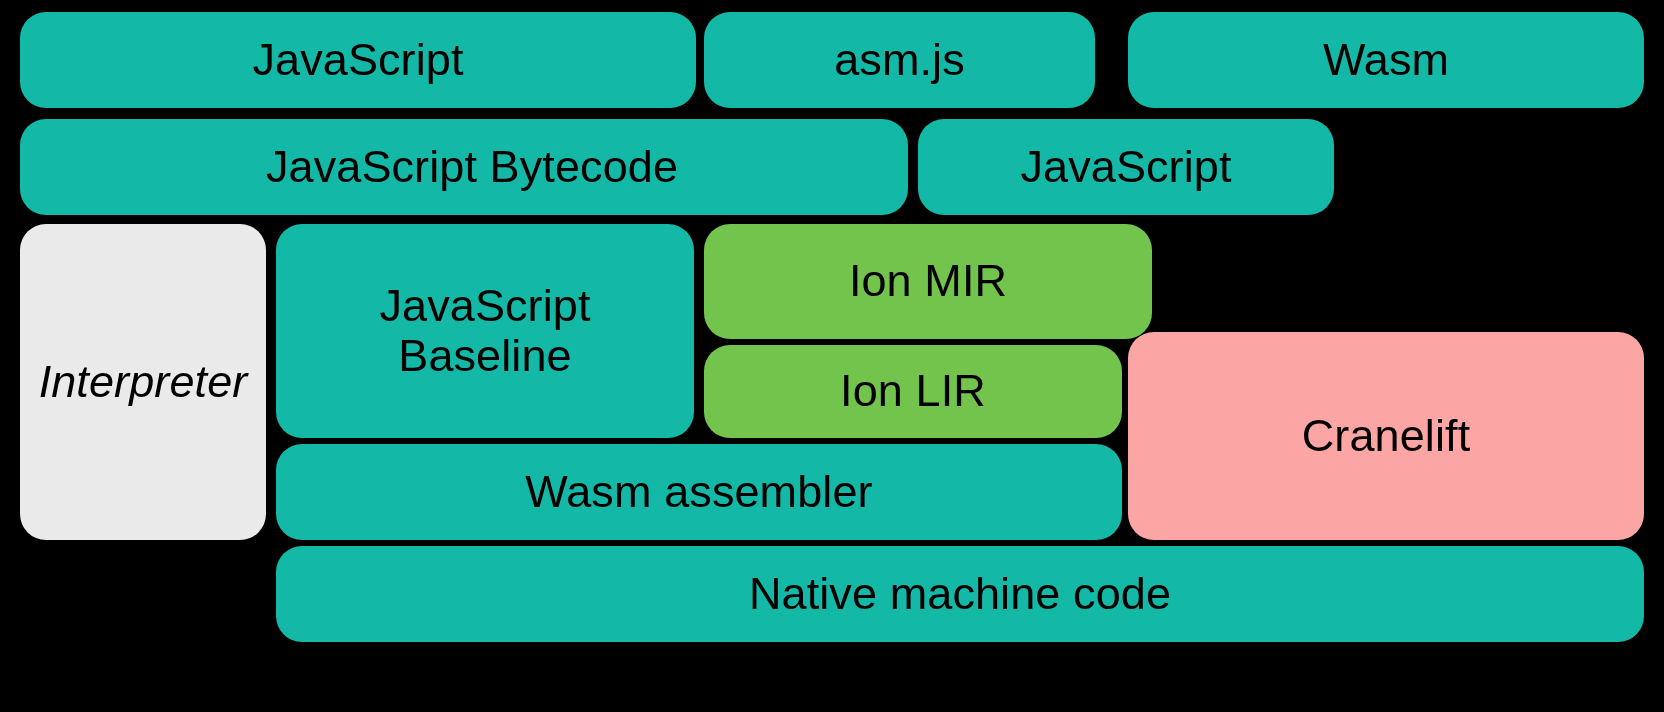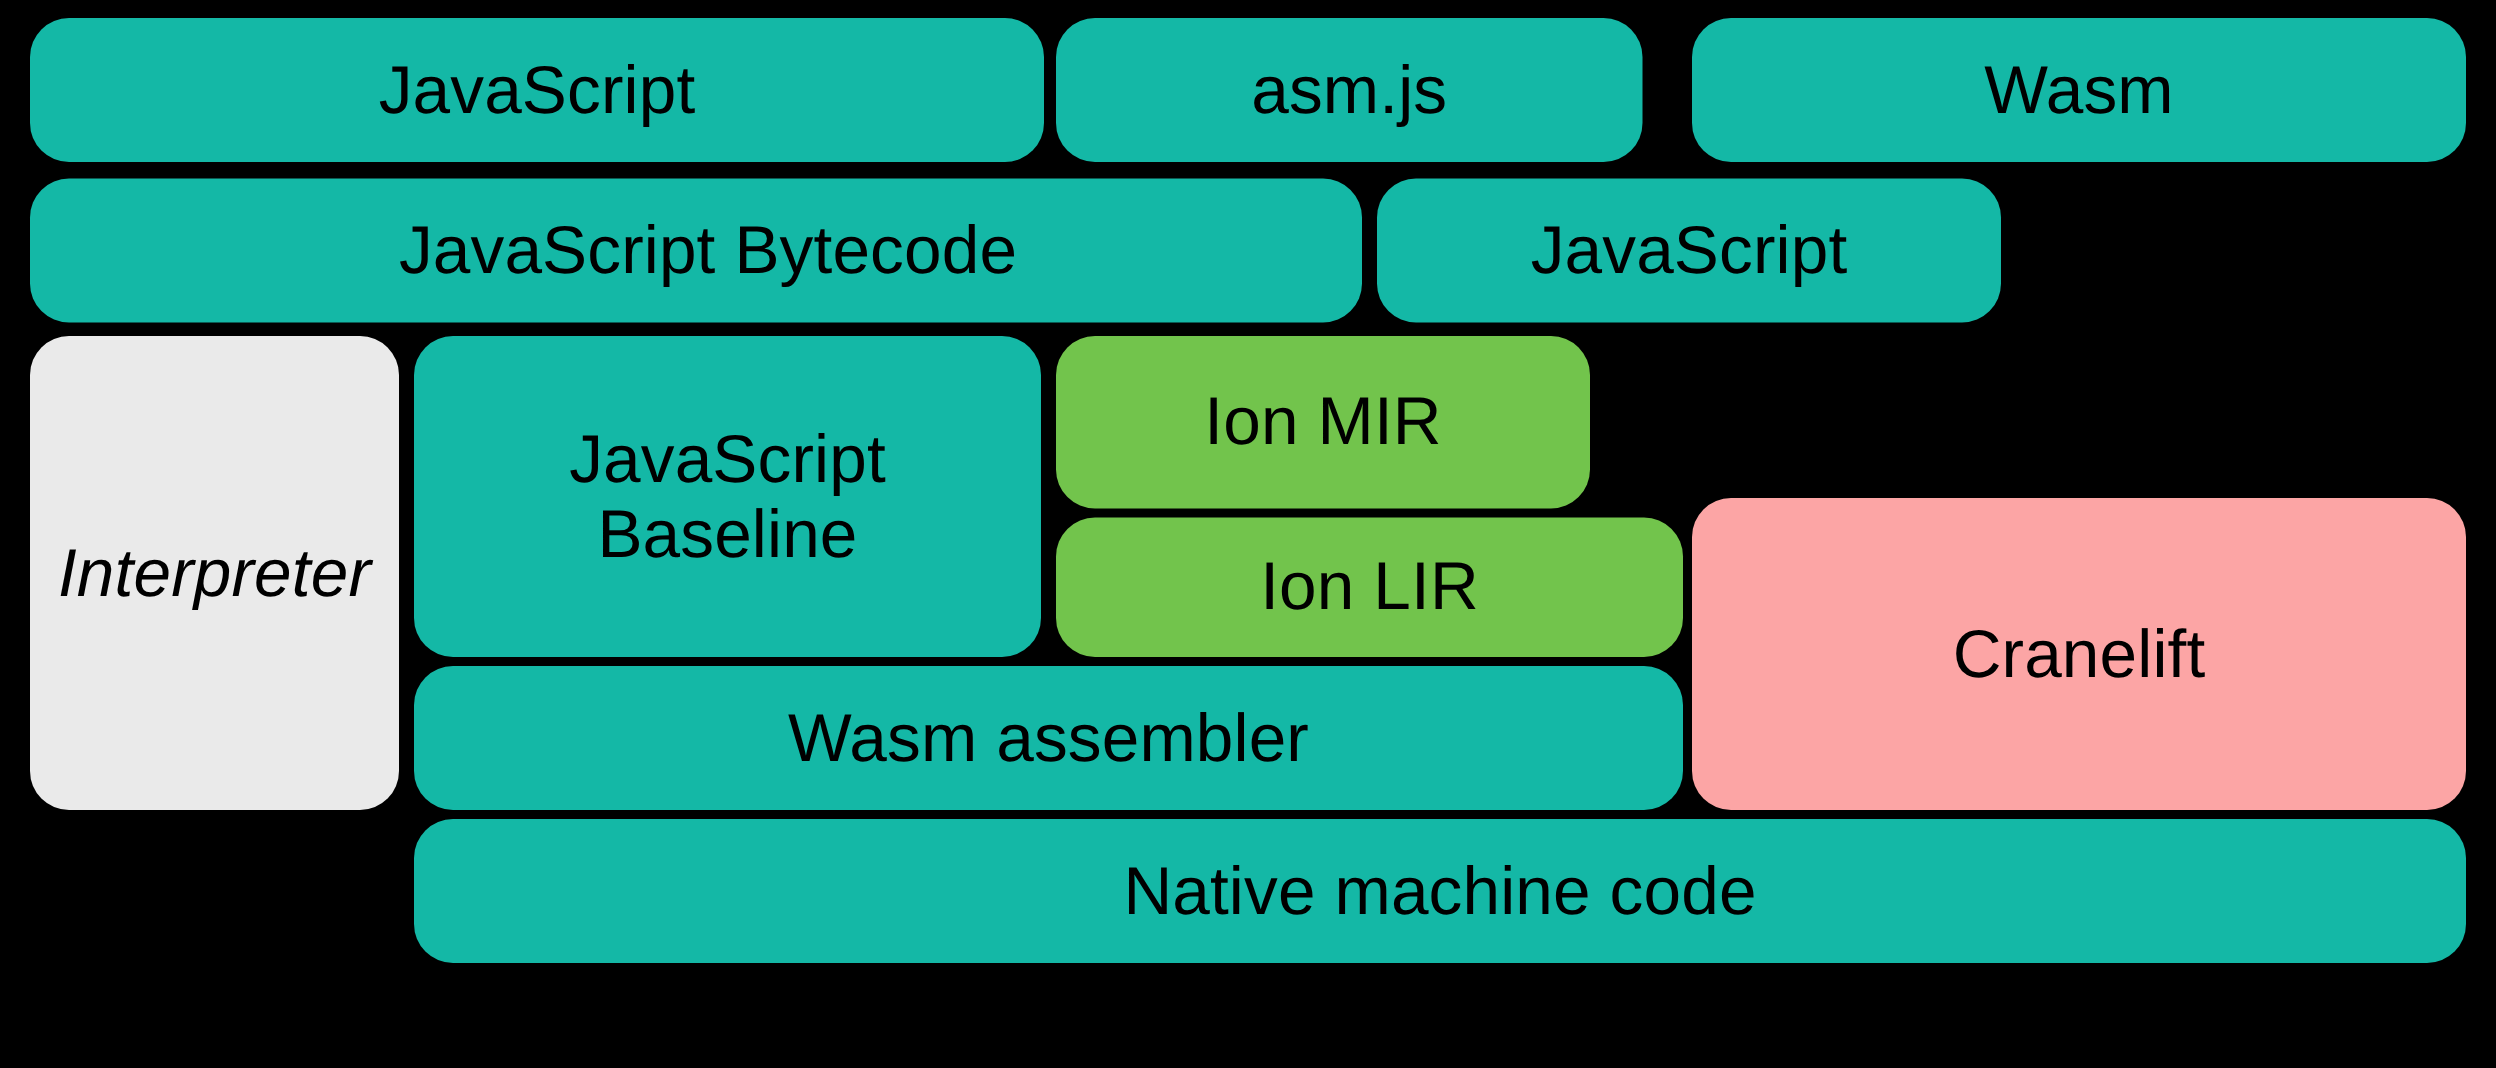--- a/index.html
+++ b/index.html
@@ -53,21 +53,21 @@
 
   <div class="box fill-white" style="left:20px;  top:119px; width:888px; height:96px;padding-left:16px;">JavaScript Bytecode</div>
 
   <div class="box fill-white" style="left:918px; top:119px; width:416px; height:96px;">JavaScript</div>
 
   <div class="box fill-gray" style="left:20px;  top:224px; width:246px; height:316px;">Interpreter</div>
 
   <div class="box fill-white" style="left:276px; top:224px; width:418px; height:214px;">JavaScript
 Baseline</div>
 
-  <div class="box fill-green" style="left:704px; top:224px; width:356px; height:115px;">Ion MIR</div>
+  <div class="box fill-green" style="left:704px; top:224px; width:448px; height:115px;">Ion MIR</div>
 
   <div class="box fill-green" style="left:704px; top:345px; width:418px; height:93px;">Ion LIR</div>
 
   <div class="box fill-pink" style="left:1128px; top:332px; width:516px; height:208px;">Cranelift</div>
 
   <div class="box fill-white" style="left:276px; top:444px; width:846px; height:96px;">Wasm assembler</div>
 
   <div class="box fill-white" style="left:276px; top:546px; width:1368px; height:96px;">Native machine code</div>
 
 </div>

